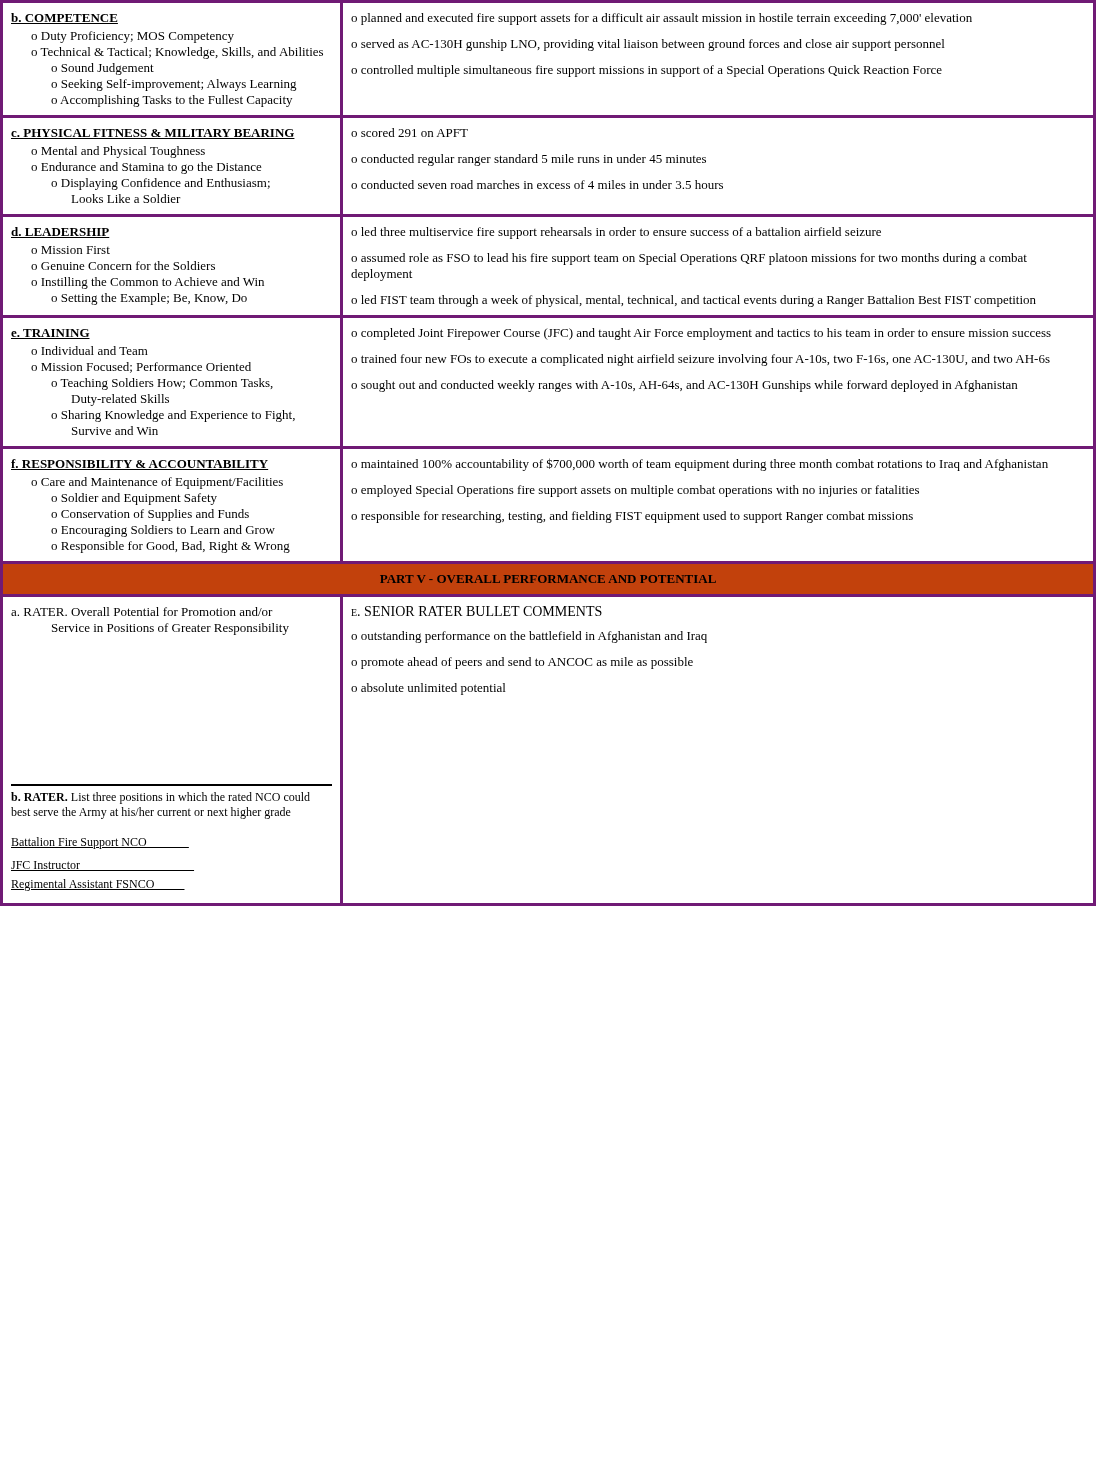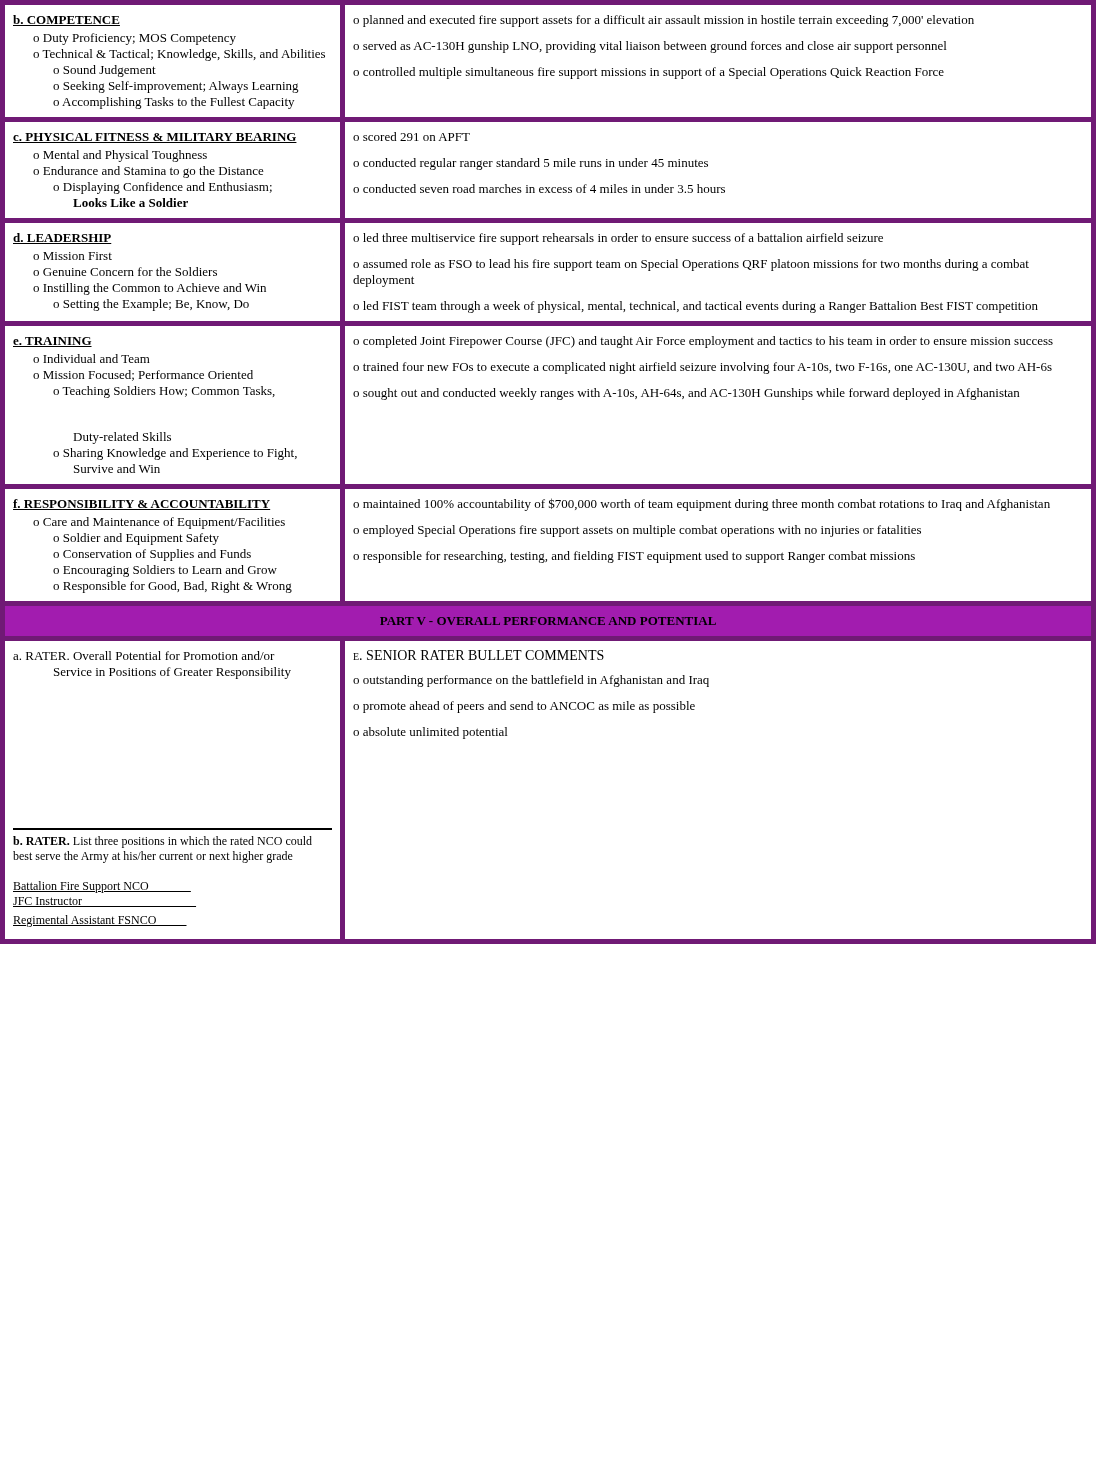--- a/index.html
+++ b/index.html
@@ -9,21 +9,21 @@
       background: #fff;
       color: #000;
       width: 1096px;
     }
     .main-table {
       width: 100%;
       border-collapse: collapse;
       border: 2px solid #000;
     }
     .main-table td, .main-table th {
-      border: 5px solid #701a75;
+      border: 3px solid #701a75;
       padding: 7px 8px;
       vertical-align: top;
     }
     .left-col {
       width: 340px;
     }
     .right-col {
       width: auto;
     }
     .section-header {
@@ -33,21 +33,21 @@
     }
     .indent1 {
       padding-left: 20px;
     }
     .indent2 {
       padding-left: 40px;
     }
     .part-header {
       text-align: center;
       font-weight: bold;
-      background: #a21caf;
+      background: #c2410c;
       border: 1px solid #000;
       padding: 5px;
     }
     .bullet-line {
       margin-bottom: 10px;
     }
     .bullet-line:last-child {
       margin-bottom: 0;
     }
     .senior-rater-label {
@@ -77,21 +77,21 @@
       <div class="bullet-line">o controlled multiple simultaneous fire support missions in support of a Special Operations Quick Reaction Force</div>
     </td>
   </tr>
 
   <tr>
     <td class="left-col">
       <div class="section-header">c. PHYSICAL FITNESS &amp; MILITARY BEARING</div>
       <div class="indent1">o Mental and Physical Toughness</div>
       <div class="indent1">o Endurance and Stamina to go the Distance</div>
       <div class="indent2">o Displaying Confidence and Enthusiasm;</div>
-      <div style="padding-left:60px;font-weight:bold;">Looks Like a Soldier</div>
+      <div style="padding-left:60px;">Looks Like a Soldier</div>
     </td>
     <td class="right-col">
       <div class="bullet-line">o scored 291 on APFT</div>
       <div class="bullet-line">o conducted regular ranger standard 5 mile runs in under 45 minutes</div>
       <div class="bullet-line">o conducted seven road marches in excess of 4 miles in under 3.5 hours</div>
     </td>
   </tr>
 
   <tr>
     <td class="left-col">
@@ -107,21 +107,21 @@
       <div class="bullet-line">o led FIST team through a week of physical, mental, technical, and tactical events during a Ranger Battalion Best FIST competition</div>
     </td>
   </tr>
 
   <tr>
     <td class="left-col">
       <div class="section-header">e. TRAINING</div>
       <div class="indent1">o Individual and Team</div>
       <div class="indent1">o Mission Focused; Performance Oriented</div>
       <div class="indent2">o Teaching Soldiers How; Common Tasks,</div>
-      <div style="padding-left:60px;margin-top:30px;">Duty-related Skills</div>
+      <div style="padding-left:60px;">Duty-related Skills</div>
       <div class="indent2">o Sharing Knowledge and Experience to Fight,</div>
       <div style="padding-left:60px;">Survive and Win</div>
     </td>
     <td class="right-col">
       <div class="bullet-line">o completed Joint Firepower Course (JFC) and taught Air Force employment and tactics to his team in order to ensure mission success</div>
       <div class="bullet-line">o trained four new FOs to execute a complicated night airfield seizure involving four A-10s, two F-16s, one AC-130U, and two AH-6s</div>
       <div class="bullet-line">o sought out and conducted weekly ranges with A-10s, AH-64s, and AC-130H Gunships while forward deployed in Afghanistan</div>
     </td>
   </tr>
 
@@ -159,21 +159,21 @@
       <br>
       <br>
       <br>
       <br>
       <br>
       <br>
       <hr style="border:1px solid #000; margin: 4px 0;">
       <div style="font-size:12px; margin-top:4px;">
         <span><strong>b. RATER.</strong> List three positions in which the rated NCO could best serve the Army at his/her current or next higher grade</span>
         <br><br>
-        <div style="text-decoration:underline; margin-bottom:0;">Battalion Fire Support NCO_______</div>
+        <div style="text-decoration:underline; margin-bottom:8px;">Battalion Fire Support NCO_______</div>
         <div style="text-decoration:underline; margin-bottom:4px;">JFC Instructor___________________</div>
         <div style="text-decoration:underline; margin-bottom:4px;font-family:Liberation Serif, serif;">Regimental Assistant FSNCO_____</div>
       </div>
     </td>
     <td class="right-col">
       <div class="senior-rater-label">e. SENIOR RATER BULLET COMMENTS</div>
       <div class="bullet-line">o outstanding performance on the battlefield in Afghanistan and Iraq</div>
       <div class="bullet-line">o promote ahead of peers and send to ANCOC as mile as possible</div>
       <div class="bullet-line">o absolute unlimited potential</div>
     </td>

